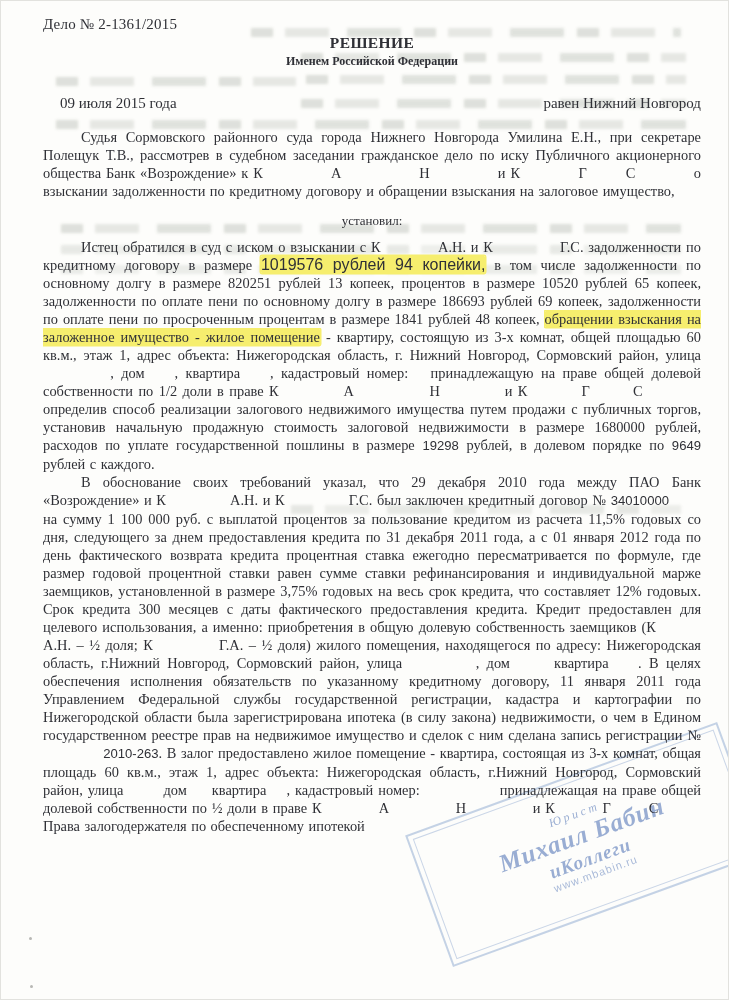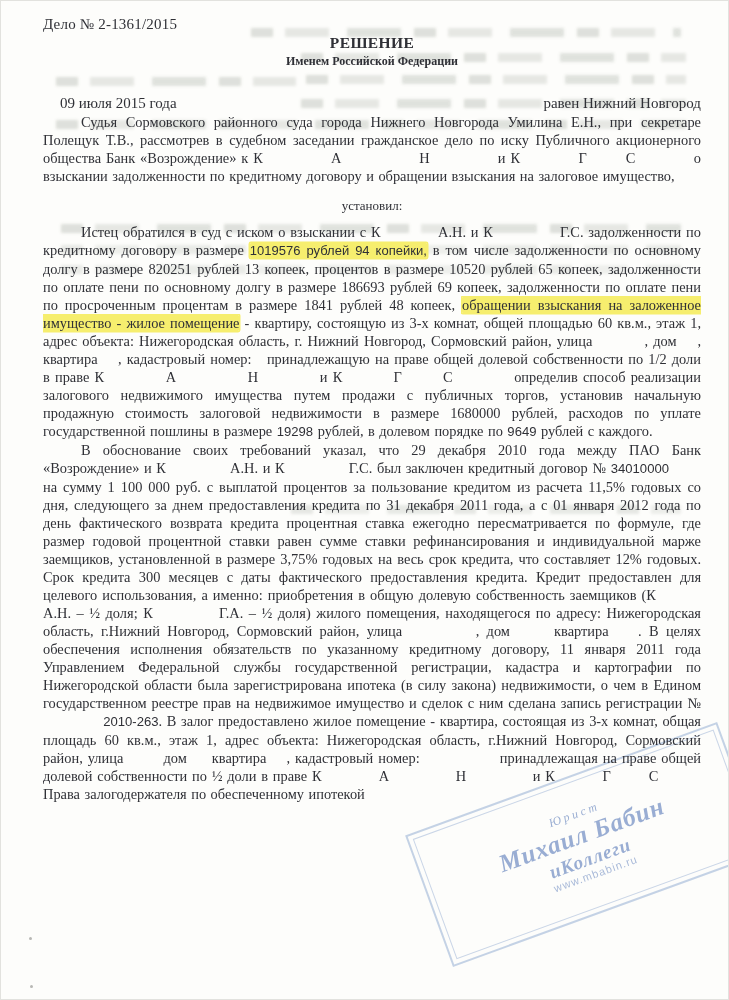--- a/index.html
+++ b/index.html
@@ -11,27 +11,27 @@
   .page{
     position:relative;width:729px;height:1000px;overflow:hidden;
     background:#fdfdfb;border:1px solid #e2e2de;box-sizing:border-box;
     font-family:"Liberation Serif",serif;color:var(--ink);
   }
   .content{position:relative;z-index:2;padding:15px 27px 0 42px;}
   .case-number{font-size:15px;letter-spacing:.2px;}
   .title-block{text-align:center;margin-top:1px;line-height:18px;}
   .doc-title{font-size:15.5px;font-weight:bold;letter-spacing:.4px;}
   .doc-subtitle{font-size:12px;font-weight:bold;}
-  .date-row{display:flex;justify-content:space-between;margin:25px 0 1px;padding-left:17px;font-size:15px;}
+  .date-row{display:flex;justify-content:space-between;margin:25px 0 16px;padding-left:17px;font-size:15px;}
   .paras .para{margin:0;text-align:justify;text-indent:38px;font-size:14.4px;line-height:18px;word-spacing:.9px;}
   .paras .center-line{text-align:center;text-indent:0;margin:13px 0 9px;font-size:13px;}
   .sans{font-family:"Liberation Sans",sans-serif;font-size:13.1px;margin-top:17px;}
   .hl{background:var(--highlight);box-shadow:0 0 0 1.5px var(--highlight);border-radius:1px;}
   .hl-sans{background:var(--highlight);box-shadow:0 0 0 1.5px var(--highlight);border-radius:1px;
-           font-family:"Liberation Sans",sans-serif;font-size:13px;}
+           font-family:"Liberation Sans",sans-serif;font-size:16px;}
   
   .ghost{
     position:absolute;height:9px;z-index:1;filter:blur(1.4px);opacity:.8;
     background:repeating-linear-gradient(90deg,
       rgba(122,132,118,.30) 0 22px, rgba(122,132,118,0) 22px 34px,
       rgba(122,132,118,.22) 34px 78px, rgba(122,132,118,0) 78px 96px,
       rgba(122,132,118,.28) 96px 150px, rgba(122,132,118,0) 150px 163px);
   }
   .speck{position:absolute;width:3px;height:3px;background:#9a9a96;border-radius:50%;z-index:1;opacity:.7;}
   

